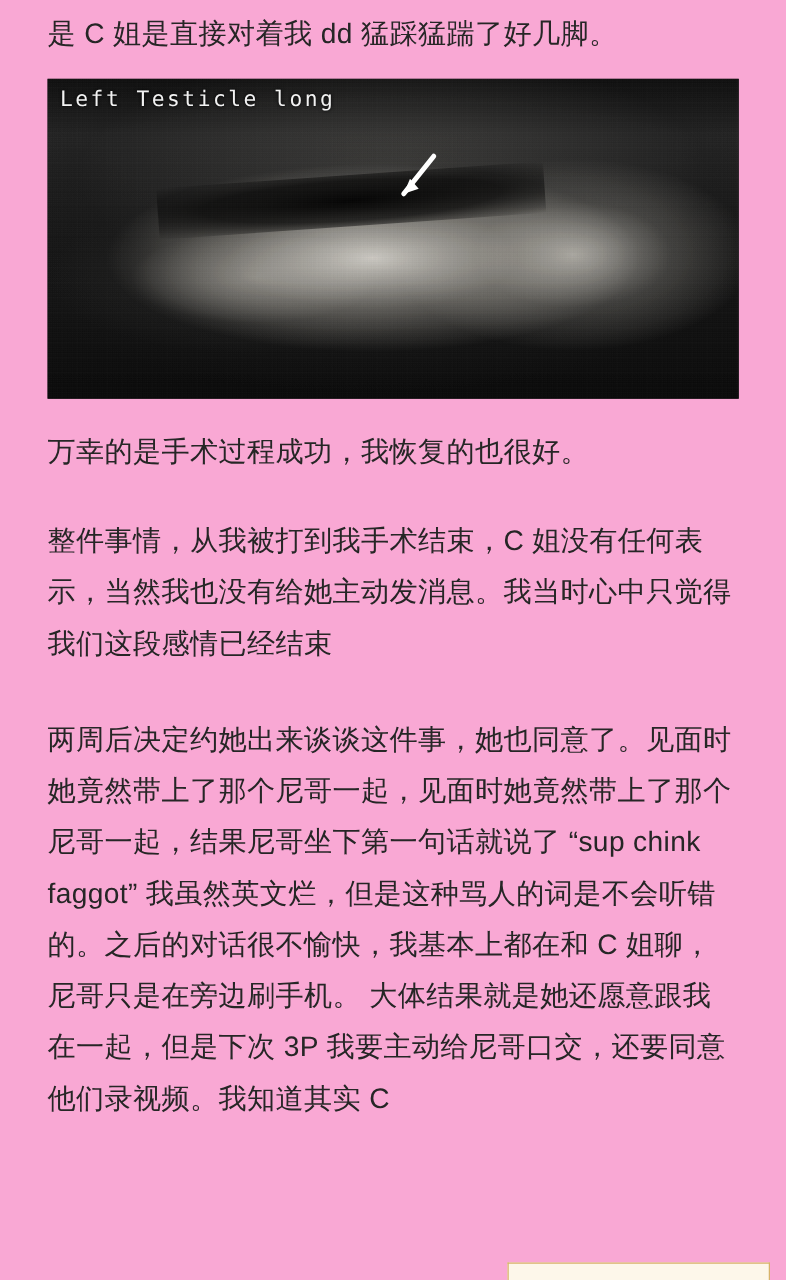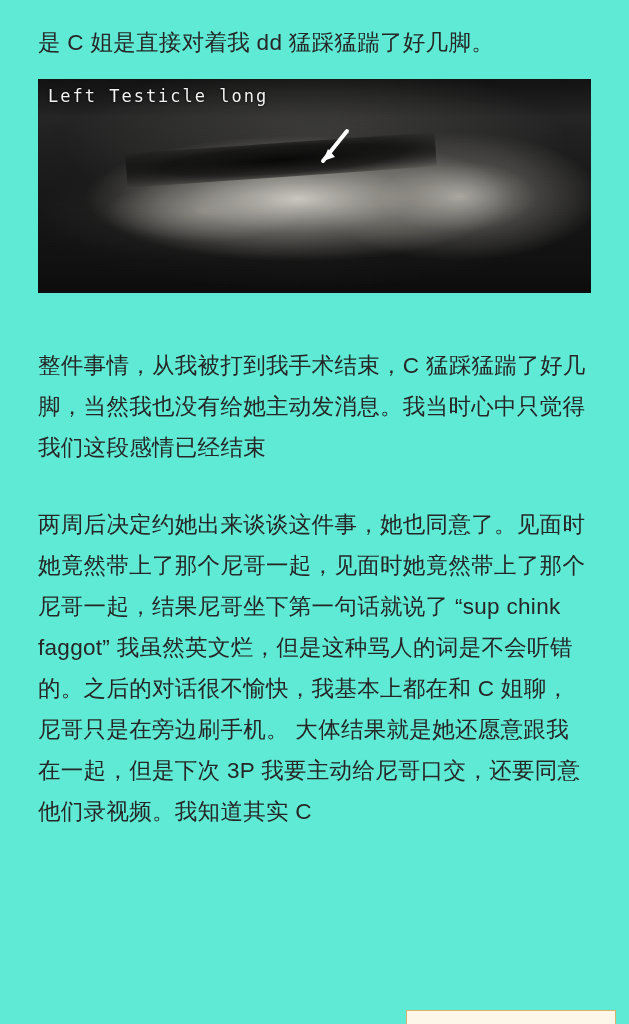--- a/index.html
+++ b/index.html
@@ -11,23 +11,23 @@
     width: 629px;
     height: 1024px;
     overflow: hidden;
     font-family: "Liberation Sans", sans-serif;
     color: #2b2b2b;
   }
   .page {
     position: relative;
     width: 629px;
     height: 1024px;
-    background: #5eead4;
+    background: #f9a8d4;
     box-sizing: border-box;
-    padding: 16px 38px;
+    padding: 0 38px;
   }
   .para {
     font-size: 22.5px;
     line-height: 41px;
     letter-spacing: 0.3px;
     color: #262626;
     margin: 0;
     text-align: left;
     word-break: break-word;
   }
@@ -35,21 +35,21 @@
     padding-top: 6px;
   }
   .gap-sm { height: 14px; }
   .gap-md { height: 30px; }
   .gap-lg { height: 36px; }
 
   
   .ultrasound {
     position: relative;
     width: 553px;
-    height: 214px;
+    height: 256px;
     margin: 16px 0 8px 0;
     background: #0a0a0a;
     overflow: hidden;
   }
   .us-noise {
     position: absolute;
     inset: 0;
     background:
       radial-gradient(ellipse 55% 42% at 47% 56%, rgba(215,212,205,0.92) 0%, rgba(150,147,140,0.55) 38%, rgba(40,40,40,0.18) 70%, rgba(0,0,0,0) 100%),
       radial-gradient(ellipse 26% 30% at 76% 55%, rgba(225,222,214,0.85) 0%, rgba(130,128,122,0.45) 55%, rgba(0,0,0,0) 100%),
@@ -124,24 +124,25 @@
       <svg width="44" height="44" viewBox="0 0 44 44" xmlns="http://www.w3.org/2000/svg">
         <path d="M40 4 L16 30 L24 31 L14 40 L9 33 L6 40 L2 16 Z" fill="#ffffff" opacity="0"></path>
         <path d="M38 3 L14 33" stroke="#ffffff" stroke-width="4" stroke-linecap="round"></path>
         <path d="M14 33 L26 29 L19 21 Z" fill="#ffffff"></path>
       </svg>
     </div>
   </div>
 
   <div class="gap-sm"></div>
 
+  <p class="para">万幸的是手术过程成功，我恢复的也很好。</p>
 
   <div class="gap-md"></div>
 
-  <p class="para">整件事情，从我被打到我手术结束，C 猛踩猛踹了好几脚，当然我也没有给她主动发消息。我当时心中只觉得我们这段感情已经结束</p>
+  <p class="para">整件事情，从我被打到我手术结束，C 姐没有任何表示，当然我也没有给她主动发消息。我当时心中只觉得我们这段感情已经结束</p>
 
   <div class="gap-lg"></div>
 
   <p class="para">两周后决定约她出来谈谈这件事，她也同意了。见面时她竟然带上了那个尼哥一起，见面时她竟然带上了那个尼哥一起，结果尼哥坐下第一句话就说了 “sup chink faggot” 我虽然英文烂，但是这种骂人的词是不会听错的。之后的对话很不愉快，我基本上都在和 C 姐聊，尼哥只是在旁边刷手机。 大体结果就是她还愿意跟我在一起，但是下次 3P 我要主动给尼哥口交，还要同意他们录视频。我知道其实 C</p>
 
   <div class="bottom-strip"></div>
 
 </div>
 
 </body></html>

